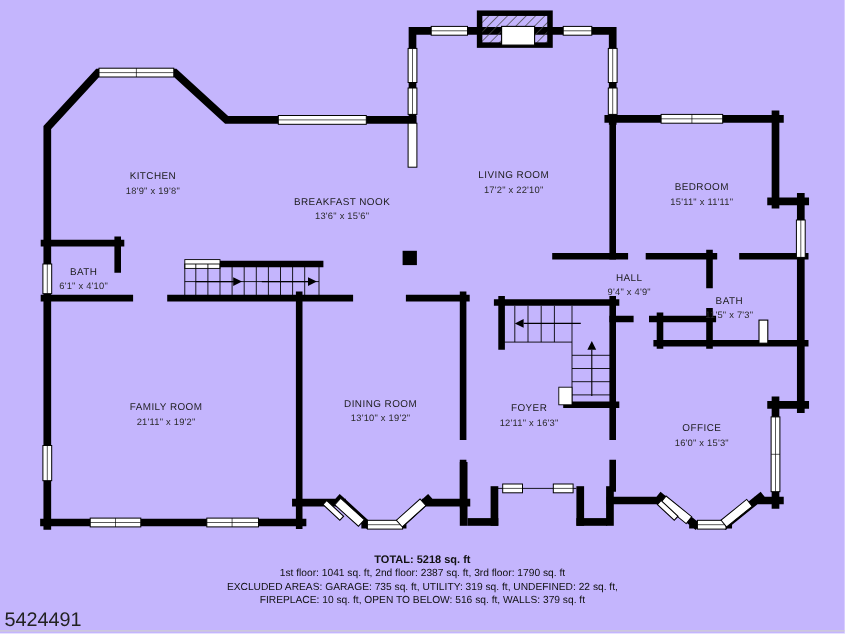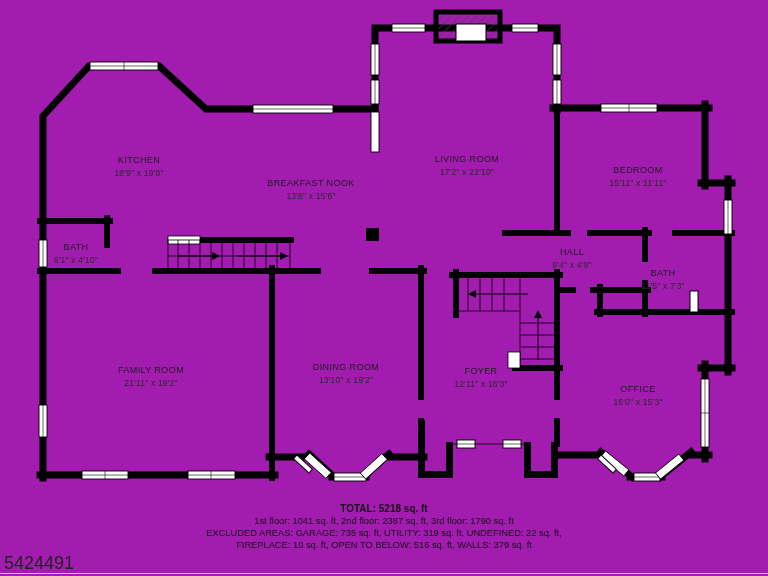--- a/index.html
+++ b/index.html
@@ -1,17 +1,17 @@
 <!DOCTYPE html>
 <html><head>
 <meta charset="utf-8">
 <style>
   html,body{margin:0;padding:0;background:#fff;}
   .canvas{
-    position:relative;width:768px;height:576px;background:#a21caf;overflow:hidden;
+    position:relative;width:768px;height:576px;background:#c4b5fd;overflow:hidden;
     font-family:"Liberation Sans",sans-serif;
   }
   svg{position:absolute;left:0;top:0;}
   svg text{font-family:"Liberation Sans",sans-serif;}
   .room-name{font-size:9px;fill:#1c1c1c;letter-spacing:.4px;}
   .room-dims{font-size:8.5px;fill:#2a2a2a;letter-spacing:.2px;}
   .wall-ext{stroke:#000;stroke-width:7;fill:none;stroke-linecap:square;}
   .wall-int{stroke:#000;stroke-width:6;fill:none;stroke-linecap:square;}
   .thin{stroke:#000;stroke-width:.8;fill:none;}
   .win{fill:#fff;stroke:#000;stroke-width:.9;}

